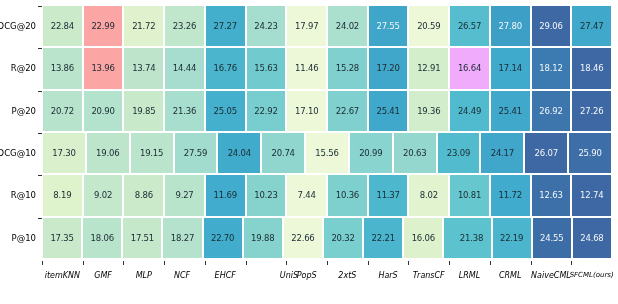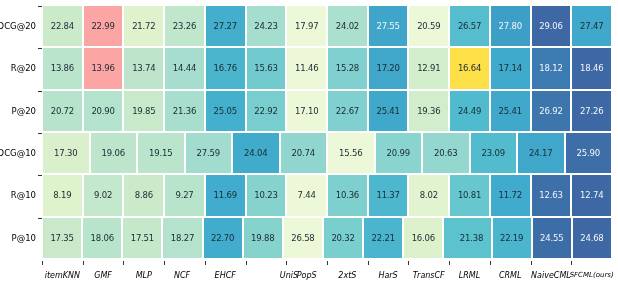--- a/index.html
+++ b/index.html
@@ -68,21 +68,21 @@
         <div class="hm-cell" style="background: rgb(186, 228, 204);">13.86</div>
         <div class="hm-cell" style="background: #fca5a5;">13.96</div>
         <div class="hm-cell" style="background: rgb(190, 229, 203);">13.74</div>
         <div class="hm-cell" style="background: rgb(166, 221, 206);">14.44</div>
         <div class="hm-cell" style="background: rgb(74, 181, 205);">16.76</div>
         <div class="hm-cell" style="background: rgb(113, 203, 206);">15.63</div>
         <div class="hm-cell" style="background: rgb(237, 248, 217);">11.46</div>
         <div class="hm-cell" style="background: rgb(127, 208, 206);">15.28</div>
         <div class="hm-cell" style="background: rgb(64, 167, 202);">17.20</div>
         <div class="hm-cell" style="background: rgb(211, 238, 203);">12.91</div>
-        <div class="hm-cell" style="background: #fde047;">16.64</div>
+        <div class="hm-cell" style="background: #f0abfc;">16.64</div>
         <div class="hm-cell" style="background: rgb(64, 170, 204);">17.14</div>
         <div class="hm-cell dark" style="background: rgb(60, 123, 177);">18.12</div>
         <div class="hm-cell dark" style="background: rgb(62, 104, 163);">18.46</div>
       </div>
       <div class="hm-row">
         <div class="hm-cell" style="background: rgb(183, 227, 204);">20.72</div>
         <div class="hm-cell" style="background: rgb(179, 226, 205);">20.90</div>
         <div class="hm-cell" style="background: rgb(201, 234, 202);">19.85</div>
         <div class="hm-cell" style="background: rgb(168, 222, 206);">21.36</div>
         <div class="hm-cell" style="background: rgb(69, 176, 205);">25.05</div>
@@ -101,20 +101,21 @@
         <div class="hm-cell" style="background: rgb(188, 229, 204);">19.06</div>
         <div class="hm-cell" style="background: rgb(186, 228, 204);">19.15</div>
         <div class="hm-cell" style="background: rgb(161, 220, 206);">27.59</div>
         <div class="hm-cell" style="background: rgb(65, 171, 204);">24.04</div>
         <div class="hm-cell" style="background: rgb(144, 214, 206);">20.74</div>
         <div class="hm-cell" style="background: rgb(237, 248, 217);">15.56</div>
         <div class="hm-cell" style="background: rgb(137, 212, 206);">20.99</div>
         <div class="hm-cell" style="background: rgb(148, 215, 206);">20.63</div>
         <div class="hm-cell" style="background: rgb(82, 188, 206);">23.09</div>
         <div class="hm-cell" style="background: rgb(64, 167, 203);">24.17</div>
+        <div class="hm-cell dark" style="background: rgb(62, 104, 163);">26.07</div>
         <div class="hm-cell dark" style="background: rgb(61, 110, 168);">25.90</div>
       </div>
       <div class="hm-row">
         <div class="hm-cell" style="background: rgb(222, 242, 204);">8.19</div>
         <div class="hm-cell" style="background: rgb(196, 232, 203);">9.02</div>
         <div class="hm-cell" style="background: rgb(202, 234, 202);">8.86</div>
         <div class="hm-cell" style="background: rgb(185, 228, 204);">9.27</div>
         <div class="hm-cell" style="background: rgb(65, 172, 205);">11.69</div>
         <div class="hm-cell" style="background: rgb(134, 211, 206);">10.23</div>
         <div class="hm-cell" style="background: rgb(237, 248, 217);">7.44</div>
@@ -126,21 +127,21 @@
         <div class="hm-cell dark" style="background: rgb(61, 112, 169);">12.63</div>
         <div class="hm-cell dark" style="background: rgb(62, 104, 163);">12.74</div>
       </div>
       <div class="hm-row">
         <div class="hm-cell" style="background: rgb(201, 233, 202);">17.35</div>
         <div class="hm-cell" style="background: rgb(185, 228, 204);">18.06</div>
         <div class="hm-cell" style="background: rgb(198, 232, 202);">17.51</div>
         <div class="hm-cell" style="background: rgb(180, 226, 204);">18.27</div>
         <div class="hm-cell" style="background: rgb(65, 172, 204);">22.70</div>
         <div class="hm-cell" style="background: rgb(134, 211, 206);">19.88</div>
-        <div class="hm-cell" style="background: rgb(237, 248, 217);">26.58</div>
+        <div class="hm-cell" style="background: rgb(237, 248, 217);">22.66</div>
         <div class="hm-cell" style="background: rgb(121, 206, 206);">20.32</div>
         <div class="hm-cell" style="background: rgb(74, 181, 205);">22.21</div>
         <div class="hm-cell" style="background: rgb(221, 242, 204);">16.06</div>
         <div class="hm-cell" style="background: rgb(92, 195, 206); padding-left: 8px;">21.38</div>
         <div class="hm-cell" style="background: rgb(75, 181, 205);">22.19</div>
         <div class="hm-cell dark" style="background: rgb(61, 109, 167);">24.55</div>
         <div class="hm-cell dark" style="background: rgb(62, 104, 163);">24.68</div>
       </div>
     </div>
 

